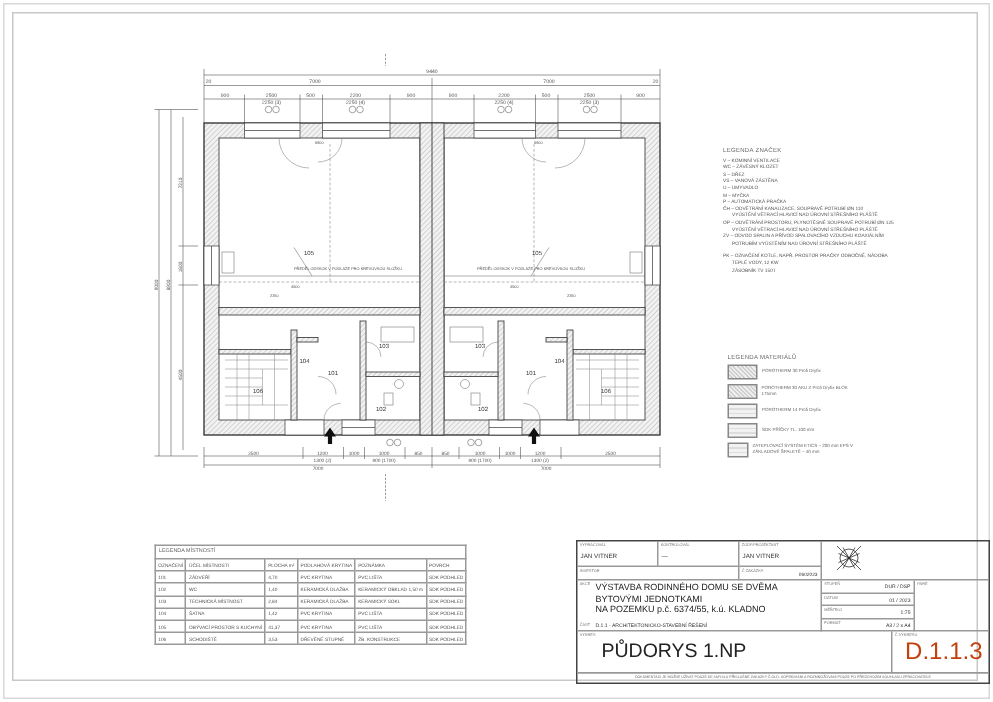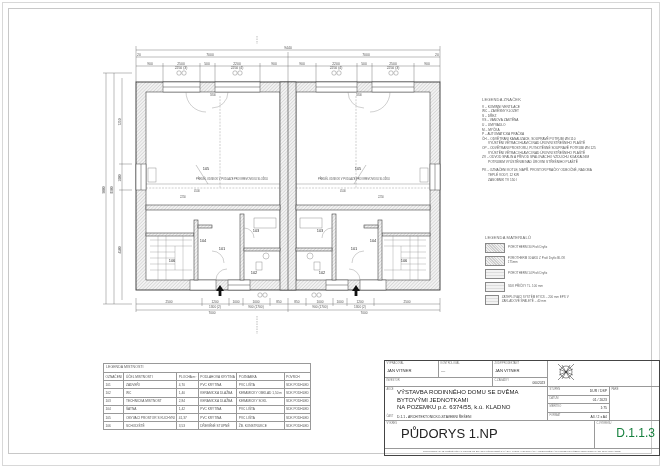--- a/index.html
+++ b/index.html
@@ -16,21 +16,21 @@
   .mat-label{font-size:3px;color:#666;line-height:3.6px;}
   table.rooms{position:absolute;left:103px;top:363px;width:185px;border-collapse:collapse;font-size:3.2px;color:#555;}
   table.rooms td,table.rooms th{border:0.6px solid #999;padding:0 1.5px;height:7.2px;font-weight:normal;text-align:left;white-space:nowrap;}
   table.rooms caption{caption-side:top;text-align:left;font-size:3.6px;color:#666;border:0.6px solid #999;border-bottom:none;padding:1px 2px;height:6px;}
   .tb{position:absolute;left:384px;top:360px;width:274px;height:94px;border:1.2px solid #444;font-size:3px;color:#666;}
   .tb .cell{position:absolute;border-right:0.6px solid #999;border-bottom:0.6px solid #999;box-sizing:border-box;}
   .tb .lbl{position:absolute;left:1.5px;top:1px;font-size:2.6px;color:#777;}
   .tb .val{position:absolute;font-size:4.2px;color:#333;}
   .tb .big-title{position:absolute;left:12px;top:10px;font-size:6px;line-height:7.6px;color:#222;}
   .tb .drawing-name{position:absolute;left:16px;top:5px;font-size:13px;color:#222;}
-  .tb .drawing-no{position:absolute;right:4px;top:5px;font-size:12px;color:#15803d;}
+  .tb .drawing-no{position:absolute;right:4px;top:5px;font-size:16px;color:#c2410c;}
   .tb .footer{position:absolute;left:0;bottom:0;width:100%;height:6px;border-top:0.6px solid #999;font-size:2.4px;color:#666;text-align:center;line-height:6px;white-space:nowrap;overflow:hidden;}
 </style>
 </head>
 <body>
 
 <div class="sheet-outer"></div>
 <div class="sheet-inner"></div>
 
 <svg style="position:absolute;left:0;top:0" width="662" height="468" viewBox="0 0 662 468">
   <defs>

